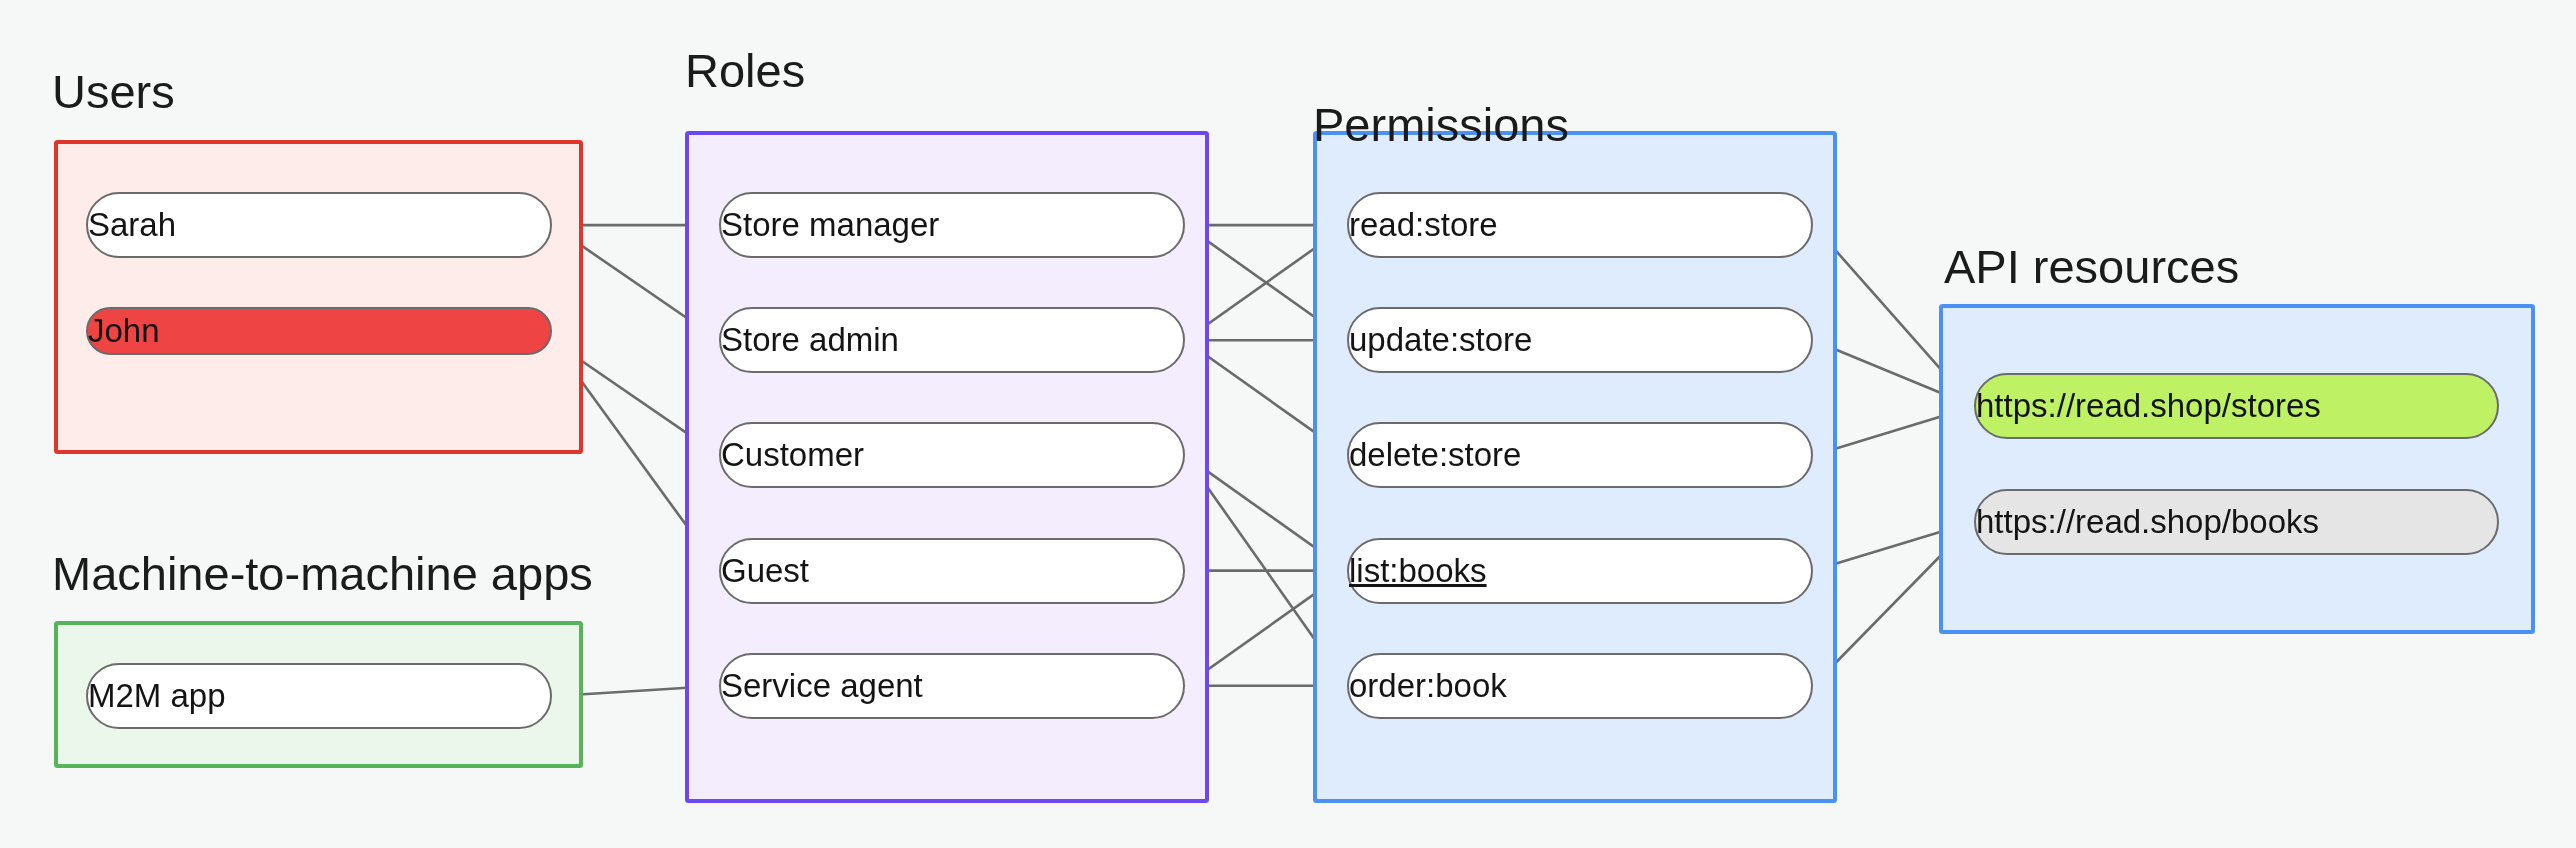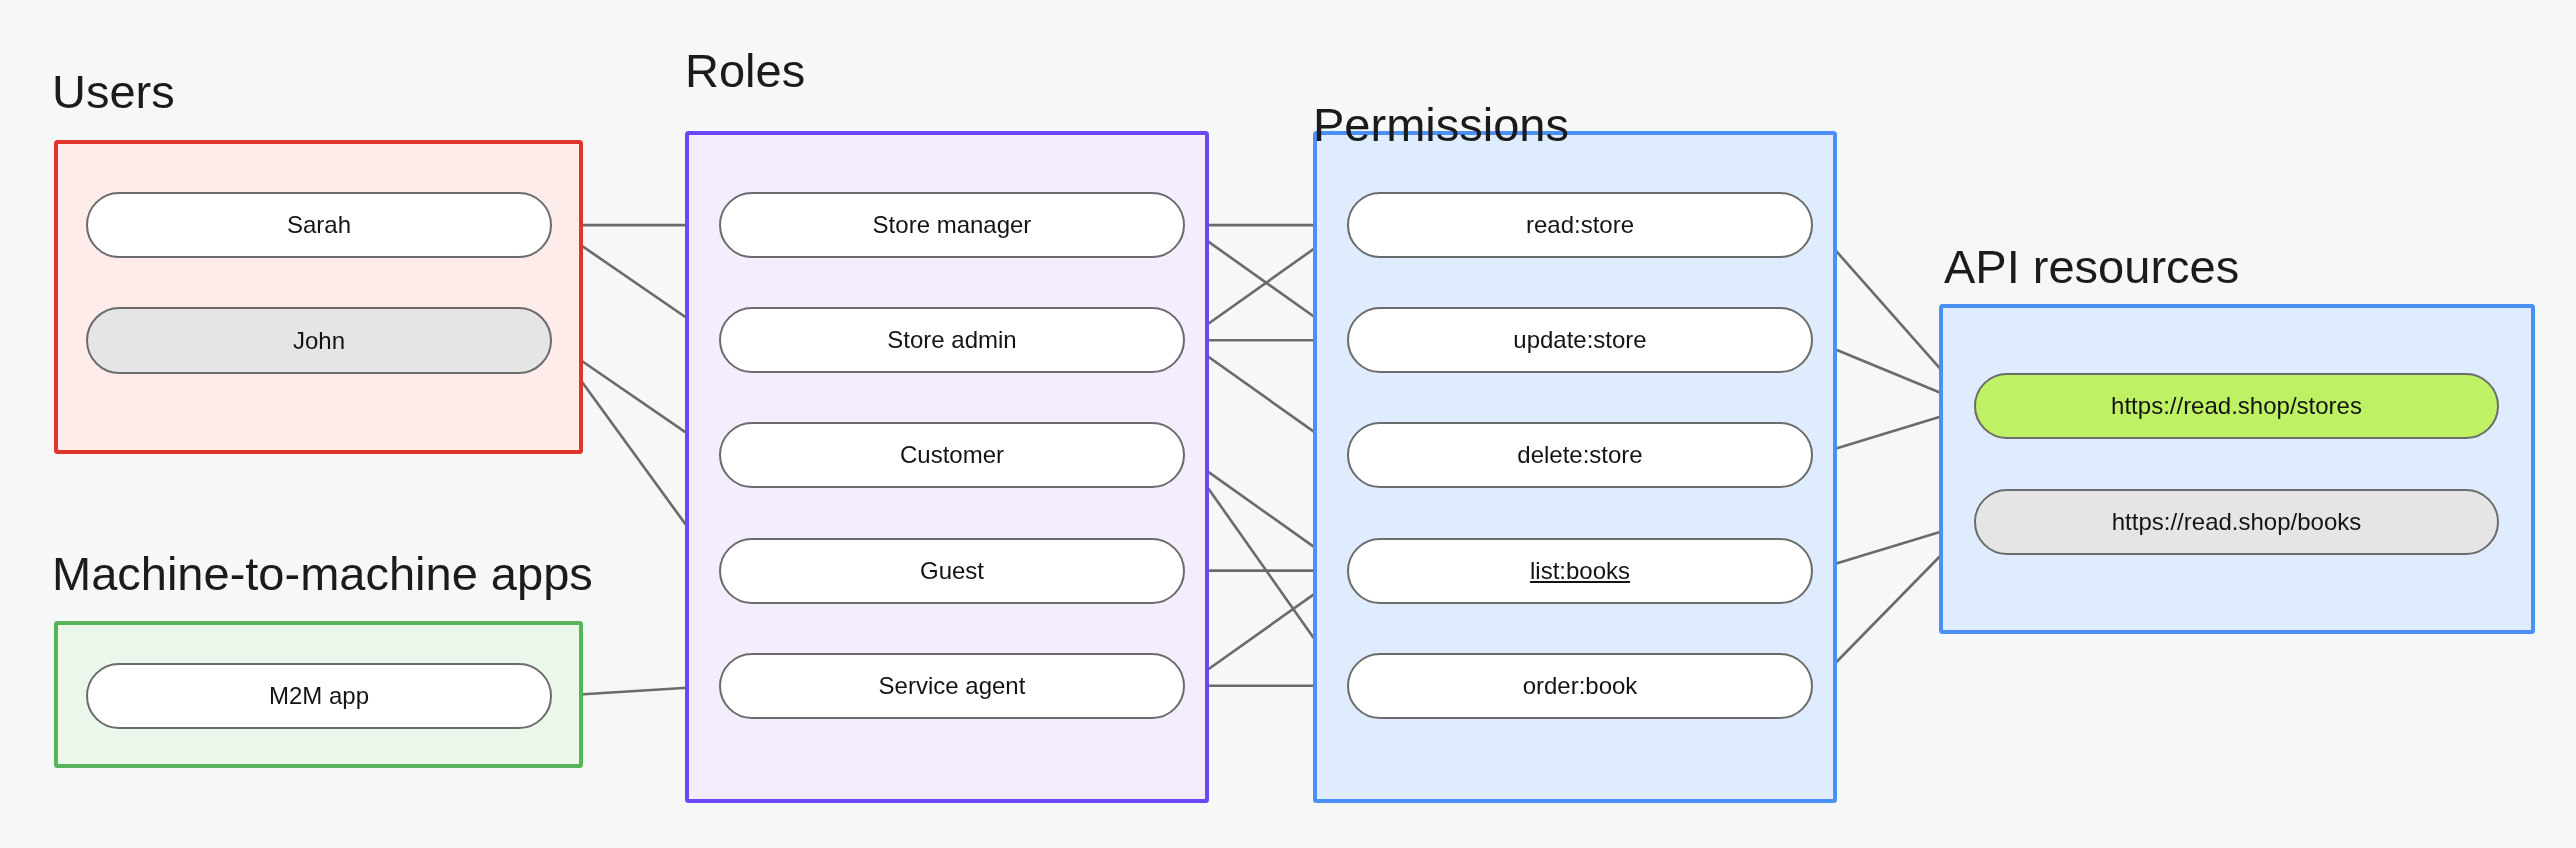--- a/index.html
+++ b/index.html
@@ -11,22 +11,22 @@
   }
   #canvas{position:absolute;inset:0;}
   .edges{position:absolute;left:0;top:0;width:2576px;height:848px;pointer-events:none;}
 
   .grp{position:absolute;box-sizing:border-box;border-width:4.4px;border-style:solid;border-radius:3.5px;}
   .grp-label{position:absolute;font-size:47px;color:#1b1b1b;white-space:nowrap;line-height:1;}
 
   .pill{
     position:absolute;box-sizing:border-box;
     background:#ffffff;border:2.6px solid #6b6b6b;border-radius:872px;
-    display:flex;align-items:center;justify-content:center;
-    font-size:24px;color:#141414;white-space:nowrap;
+    display:flex;align-items:center;
+    font-size:33px;color:#141414;white-space:nowrap;
   }
 </style>
 </head>
 <body>
 
 <div id="canvas">
   <svg class="edges" id="edge-layer" width="2576" height="848" viewBox="0 0 2952 972">
       <line x1="632" y1="258" x2="824" y2="258" stroke="#6b6b6b" stroke-width="3"></line>
       <line x1="632" y1="258" x2="824" y2="390" stroke="#6b6b6b" stroke-width="3"></line>
       <line x1="632" y1="390" x2="824" y2="522" stroke="#6b6b6b" stroke-width="3"></line>
@@ -69,21 +69,21 @@
       <div class="grp-label" style="left: 685px; top: 47px;">Roles</div>
       <div class="grp" style="left: 1313px; top: 131px; width: 524px; height: 672px; border-color: rgb(74, 144, 245); background: rgb(222, 236, 253);"></div>
       <div class="grp-label" style="left: 1313px; top: 73px; margin-top: 28px;">Permissions</div>
       <div class="grp" style="left: 1939px; top: 304px; width: 596px; height: 330px; border-color: rgb(74, 144, 245); background: rgb(222, 236, 253);"></div>
       <div class="grp-label" style="left: 1944px; top: 243px;">API resources</div>
     </div>
   <div id="nodes-layer">
       <div class="pill" style="left: 86px; top: 192px; width: 466px; height: 66px; border-color: rgb(107, 107, 107); background: rgb(255, 255, 255);">
         <span>Sarah</span>
       </div>
-      <div class="pill" style="left: 86px; top: 307px; width: 466px; height: 67px; border-color: rgb(107, 107, 107); background: #e5e5e5;">
+      <div class="pill" style="left: 86px; top: 307px; width: 466px; height: 48px; border-color: rgb(107, 107, 107); background: #ef4444;">
         <span>John</span>
       </div>
       <div class="pill" style="left: 86px; top: 663px; width: 466px; height: 66px; border-color: rgb(107, 107, 107); background: rgb(255, 255, 255);">
         <span>M2M app</span>
       </div>
       <div class="pill" style="left: 719px; top: 192px; width: 466px; height: 66px; border-color: rgb(107, 107, 107); background: rgb(255, 255, 255);">
         <span>Store manager</span>
       </div>
       <div class="pill" style="left: 719px; top: 307px; width: 466px; height: 66px; border-color: rgb(107, 107, 107); background: rgb(255, 255, 255);">
         <span>Store admin</span>

